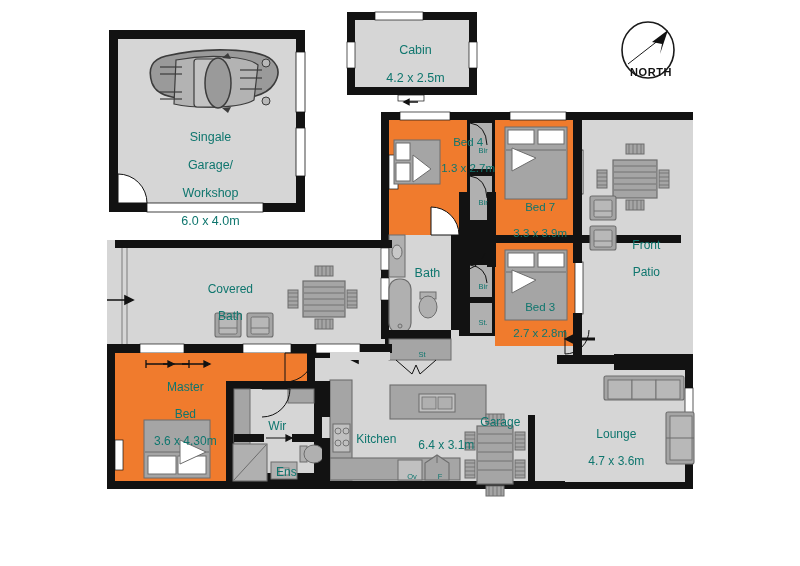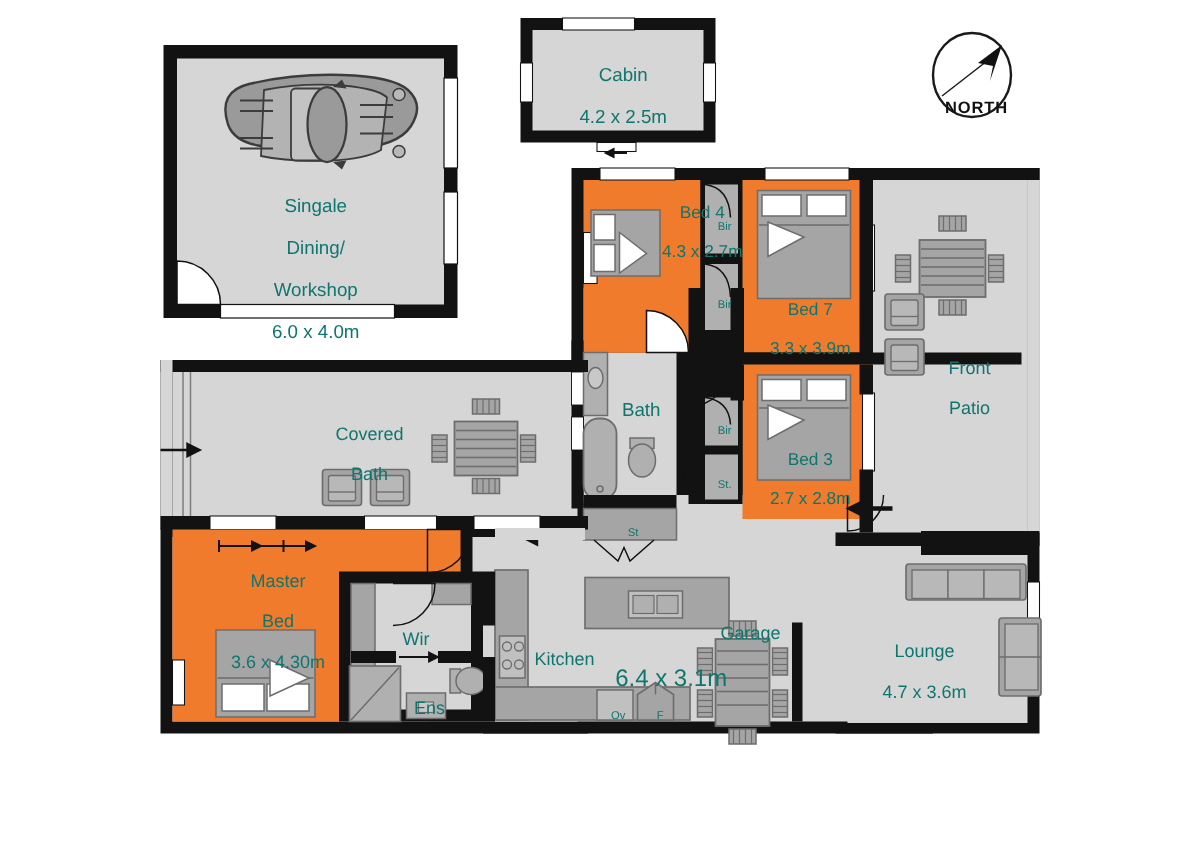--- a/index.html
+++ b/index.html
@@ -387,33 +387,33 @@
   </g>
 
   <rect x="322" y="381" width="8" height="36" fill="#121212"></rect>
   <rect x="322" y="438" width="8" height="43" fill="#121212"></rect>
 
   <rect x="307" y="353" width="8" height="30" fill="#121212"></rect>
 </svg>
 
 <div class="lbl" style="left:152px;top:116px;width:110px;font-size:12.5px;">
   <span>Singale</span><br>
-  <span>Dining/</span><br>
+  <span>Garage/</span><br>
   <span>Workshop</span><br>
   <span>6.0 x 4.0m</span>
 </div>
 
 <div class="lbl" style="left:357px;top:29px;width:110px;font-size:12.5px;">
   <span>Cabin</span><br>
   <span>4.2 x 2.5m</span>
 </div>
 
 <div class="lbl" style="left:390px;top:123px;width:86px;font-size:11.5px;margin-left:32px;">
   <span>Bed 4</span><br>
-  <span>4.3 x 2.7m</span>
+  <span>1.3 x 2.7m</span>
 </div>
 
 <div class="lbl" style="left:492px;top:188px;width:90px;font-size:11.5px;">
   <span>Bed 7</span><br>
   <span>3.3 x 3.9m</span>
 </div>
 
 <div class="lbl" style="left:492px;top:288px;width:90px;font-size:11.5px;text-align:center;">
   <span>Bed 3</span><br>
   <span>2.7 x 2.8m</span>
@@ -433,39 +433,39 @@
   <span>Wir</span>
 </div>
 
 <div class="lbl" style="left:256px;top:453px;width:54px;font-size:12px;">
   <span>Ens</span>
 </div>
 
 <div class="lbl" style="left:336px;top:420px;width:74px;font-size:12px;">
   <span>Kitchen</span>
 </div>
-<div class="lbl" style="left:400px;top:426px;width:86px;font-size:16px;">
+<div class="lbl" style="left:400px;top:426px;width:86px;font-size:12px;">
   <span>6.4 x 3.1m</span>
 </div>
 
 <div class="lbl" style="left:466px;top:403px;width:62px;font-size:12px;">
   <span>Garage</span>
 </div>
 
 <div class="lbl" style="left:571px;top:415px;width:84px;font-size:12px;">
   <span>Lounge</span><br>
   <span>4.7 x 3.6m</span>
 </div>
 
 <div class="lbl" style="left:608px;top:226px;width:70px;font-size:12px;">
   <span>Front</span><br>
   <span>Patio</span>
 </div>
 
-<div class="lbl" style="left:200px;top:270px;width:86px;font-size:12px;">
+<div class="lbl" style="left:184px;top:270px;width:86px;font-size:12px;">
   <span>Covered</span><br>
   <span>Bath</span>
 </div>
 
 <div class="lbl" style="left:468px;top:139px;width:26px;font-size:7.5px;">
   <span>Bir</span>
 </div>
 <div class="lbl" style="left:468px;top:191px;width:26px;font-size:7.5px;">
   <span>Bir</span>
 </div>

